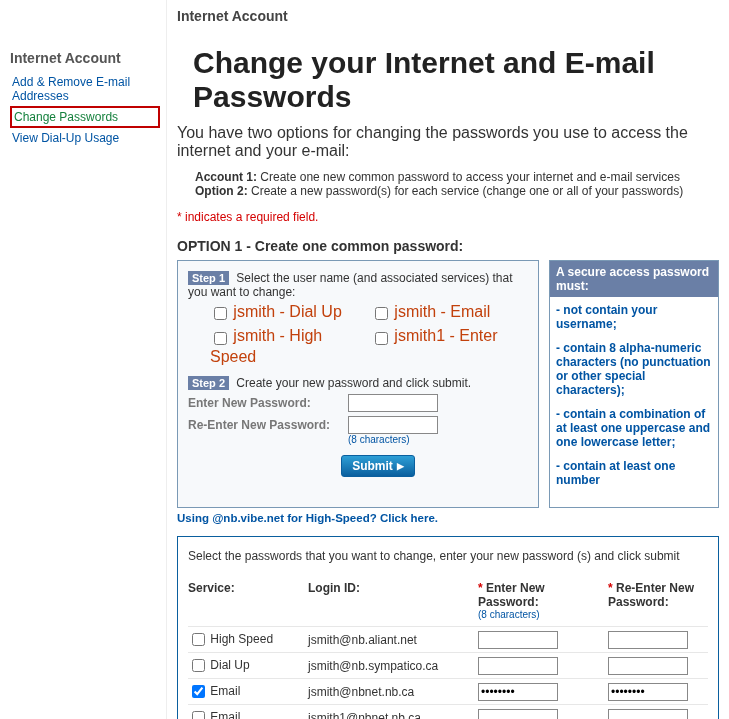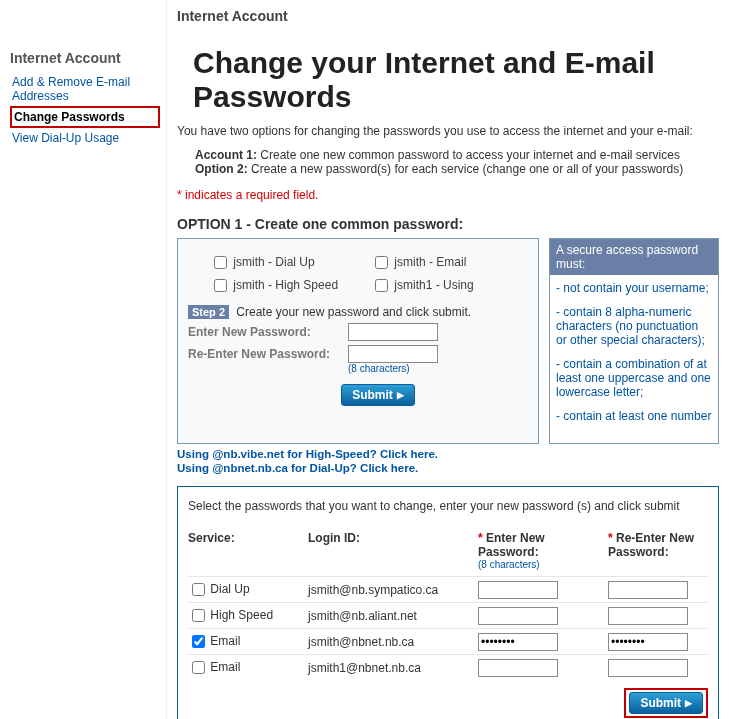--- a/index.html
+++ b/index.html
@@ -26,41 +26,41 @@
   }
   .side-link {
     display: block;
     color: #0054a3;
     text-decoration: none;
     padding: 3px 2px;
     font-size: 12px;
     cursor: pointer;
   }
   .side-link.selected {
-    color: #000000;
-    font-weight: bold;
+    color: #15803d;
+    font-weight: normal;
     border: 2px solid #c00000;
     padding: 2px 2px;
   }
   .main {
     flex: 1;
     padding: 8px 10px 20px 10px;
   }
   .breadcrumb {
     font-size: 14px;
     font-weight: bold;
     color: #444;
     margin-bottom: 22px;
   }
   h1.page-title {
     font-size: 30px;
     margin: 0 0 10px 16px;
     color: #222;
   }
-  .intro { font-size: 12px; margin-bottom: 10px; }
+  .intro { font-size: 16px; margin-bottom: 10px; }
   .options-block { font-size: 12px; margin: 0 0 12px 18px; }
   .options-block .opt-label { font-weight: bold; }
   .required-note { color: #d40000; font-size: 12px; margin: 0 0 14px 0; }
   .section-heading {
     font-size: 14px;
     font-weight: bold;
     margin: 8px 0 6px 0;
   }
   .opt1-row { display: flex; gap: 10px; }
   .opt1-box {
@@ -79,21 +79,21 @@
     padding: 1px 4px;
     margin-right: 4px;
   }
   .chk-grid {
     display: grid;
     grid-template-columns: 1fr 1fr;
     column-gap: 4px;
     row-gap: 4px;
     margin: 4px 0 0 22px;
   }
-  .chk-item label { color: #404040; font-size: 12px; }
+  .chk-item label { color: #c2410c; font-size: 16px; }
   .chk-item input { margin-right: 3px; vertical-align: middle; width:13px; height:13px;}
   .pw-field-row {
     display: flex;
     align-items: center;
     margin: 4px 0 0 0;
   }
   .pw-field-row .lbl {
     width: 160px;
     font-size: 12px;
     color: #777;
@@ -130,25 +130,25 @@
   .submit-wrap-1 { text-align: center; margin-top: 10px; margin-left: 40px;}
   .rules-box {
     width: 170px;
     border: 1px solid #7a99b5;
     font-size: 12px;
     background: #fff;
   }
   .rules-head {
     background: #6a7fa6;
     color: #fff;
-    font-weight: normal;
+    font-weight: bold;
     padding: 4px 6px;
     font-size: 12px;
   }
-  .rules-body { padding: 6px 6px 10px 6px; color: #0054a3; }
+  .rules-body { padding: 6px 6px 10px 6px; color: #0054a3; font-weight: bold; }
   .rules-body div { margin-bottom: 10px; }
   .opt2-heading-wrap {
     display: inline-block;
     border: 2px solid #c00000;
     padding: 2px 4px;
     margin-top: 18px;
   }
   .links-block a {
     display: block;
     color: #0054a3;
@@ -236,36 +236,39 @@
       </div>
     </div>
 
     <div class="required-note">* indicates a required field.</div>
 
     
     <div class="section-heading">OPTION 1 - Create one common password:</div>
 
     <div class="opt1-row">
       <div class="opt1-box">
+        <div>
+          <span class="step-badge">Step 1</span><span> Select the user name (and associated services) that you want to change:</span>
+        </div>
         <div class="chk-grid">
           <div class="chk-item">
             <input type="checkbox" style="">
             <label>jsmith - Dial Up</label>
           </div>
           <div class="chk-item">
             <input type="checkbox" style="">
             <label>jsmith - Email</label>
           </div>
           <div class="chk-item">
             <input type="checkbox" style="">
             <label>jsmith - High Speed</label>
           </div>
           <div class="chk-item">
             <input type="checkbox" style="">
-            <label>jsmith1 - Using</label>
+            <label>jsmith1 - Enter</label>
           </div>
         </div>
 
         <div style="margin-top:10px;">
           <span class="step-badge">Step 2</span><span> Create your new password and click submit.</span>
         </div>
         <div class="pw-field-row">
           <span class="lbl">Enter New Password:</span>
           <input type="password" style="">
         </div>
@@ -291,21 +294,20 @@
           <div>- contain a combination of at least one uppercase and one lowercase letter;</div>
           <div>- contain at least one number</div>
         </div>
       </div>
     </div>
 
     
 
     <div class="links-block">
       <a>Using @nb.vibe.net for High-Speed? Click here.</a>
-      <a>Using @nbnet.nb.ca for Dial-Up? Click here.</a>
     </div>
 
     <div class="opt2-box">
       <div class="opt2-intro">Select the passwords that you want to change, enter your new password (s) and click submit</div>
 
       <table class="services">
         <thead>
           <tr>
             <th style="width:120px;">Service:</th>
             <th style="width:170px;">Login ID:</th>
@@ -313,28 +315,28 @@
               <span class="ast">* </span><span>Enter New Password:</span>
               <span class="hint">(8 characters)</span>
             </th>
             <th>
               <span class="ast">* </span><span>Re-Enter New Password:</span>
             </th>
           </tr>
         </thead>
         <tbody>
           <tr>
+            <td><input type="checkbox" style=""> <span>High Speed</span></td>
+            <td>jsmith@nb.aliant.net</td>
+            <td><input type="password" value="" style=""></td>
+            <td><input type="password" value="" style=""></td>
+          </tr>
+          <tr>
             <td><input type="checkbox" style=""> <span>Dial Up</span></td>
             <td>jsmith@nb.sympatico.ca</td>
-            <td><input type="password" value="" style=""></td>
-            <td><input type="password" value="" style=""></td>
-          </tr>
-          <tr>
-            <td><input type="checkbox" style=""> <span>High Speed</span></td>
-            <td>jsmith@nb.aliant.net</td>
             <td><input type="password" value="" style=""></td>
             <td><input type="password" value="" style=""></td>
           </tr>
           <tr>
             <td><input type="checkbox" checked="" style=""> <span>Email</span></td>
             <td>jsmith@nbnet.nb.ca</td>
             <td><input type="password" value="••••••••" style=""></td>
             <td><input type="password" value="••••••••" style=""></td>
           </tr>
           <tr>

